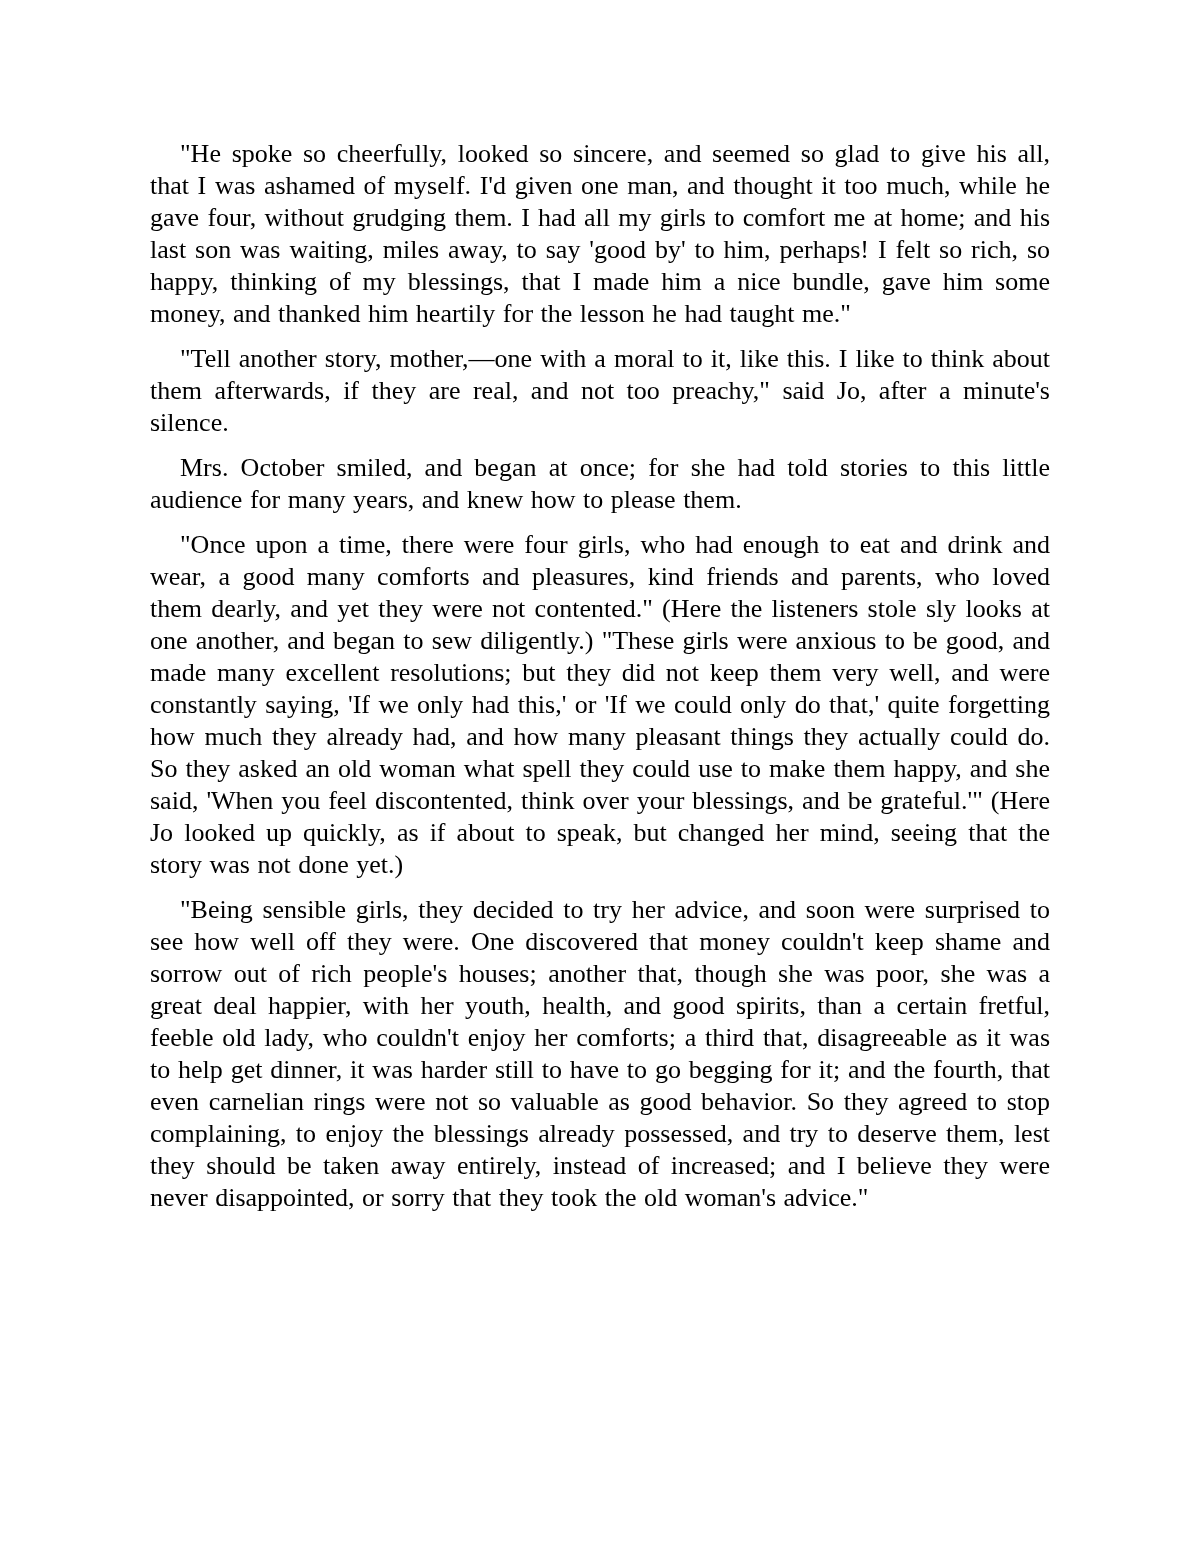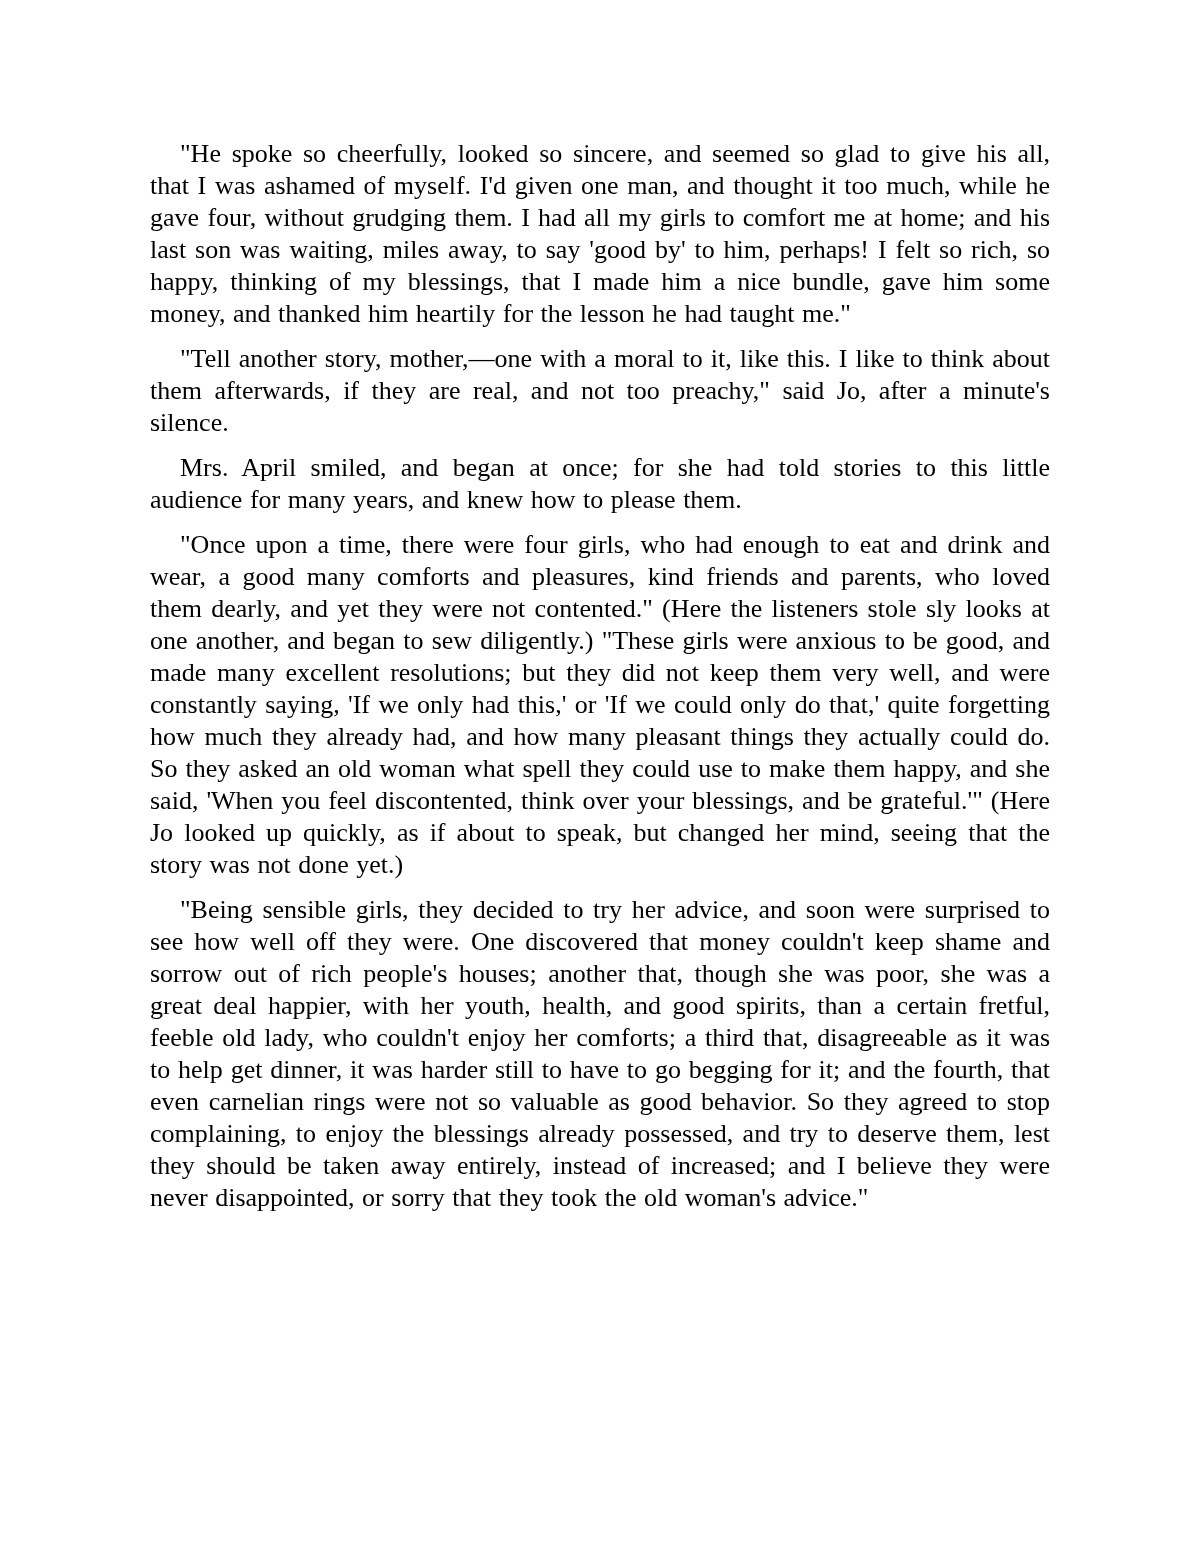--- a/index.html
+++ b/index.html
@@ -25,16 +25,16 @@
     margin: 0 0 13px 0;
     word-spacing: 1px;
   }
 </style>
 </head>
 <body>
 
 <div class="page">
   <p>"He spoke so cheerfully, looked so sincere, and seemed so glad to give his all, that I was ashamed of myself. I'd given one man, and thought it too much, while he gave four, without grudging them. I had all my girls to comfort me at home; and his last son was waiting, miles away, to say 'good by' to him, perhaps! I felt so rich, so happy, thinking of my blessings, that I made him a nice bundle, gave him some money, and thanked him heartily for the lesson he had taught me."</p>
   <p>"Tell another story, mother,—one with a moral to it, like this. I like to think about them afterwards, if they are real, and not too preachy," said Jo, after a minute's silence.</p>
-  <p>Mrs. April smiled, and began at once; for she had told stories to this little audience for many years, and knew how to please them.</p>
+  <p>Mrs. October smiled, and began at once; for she had told stories to this little audience for many years, and knew how to please them.</p>
   <p>"Once upon a time, there were four girls, who had enough to eat and drink and wear, a good many comforts and pleasures, kind friends and parents, who loved them dearly, and yet they were not contented." (Here the listeners stole sly looks at one another, and began to sew diligently.) "These girls were anxious to be good, and made many excellent resolutions; but they did not keep them very well, and were constantly saying, 'If we only had this,' or 'If we could only do that,' quite forgetting how much they already had, and how many pleasant things they actually could do. So they asked an old woman what spell they could use to make them happy, and she said, 'When you feel discontented, think over your blessings, and be grateful.'" (Here Jo looked up quickly, as if about to speak, but changed her mind, seeing that the story was not done yet.)</p>
   <p>"Being sensible girls, they decided to try her advice, and soon were surprised to see how well off they were. One discovered that money couldn't keep shame and sorrow out of rich people's houses; another that, though she was poor, she was a great deal happier, with her youth, health, and good spirits, than a certain fretful, feeble old lady, who couldn't enjoy her comforts; a third that, disagreeable as it was to help get dinner, it was harder still to have to go begging for it; and the fourth, that even carnelian rings were not so valuable as good behavior. So they agreed to stop complaining, to enjoy the blessings already possessed, and try to deserve them, lest they should be taken away entirely, instead of increased; and I believe they were never disappointed, or sorry that they took the old woman's advice."</p>
 </div>
 
 </body></html>

